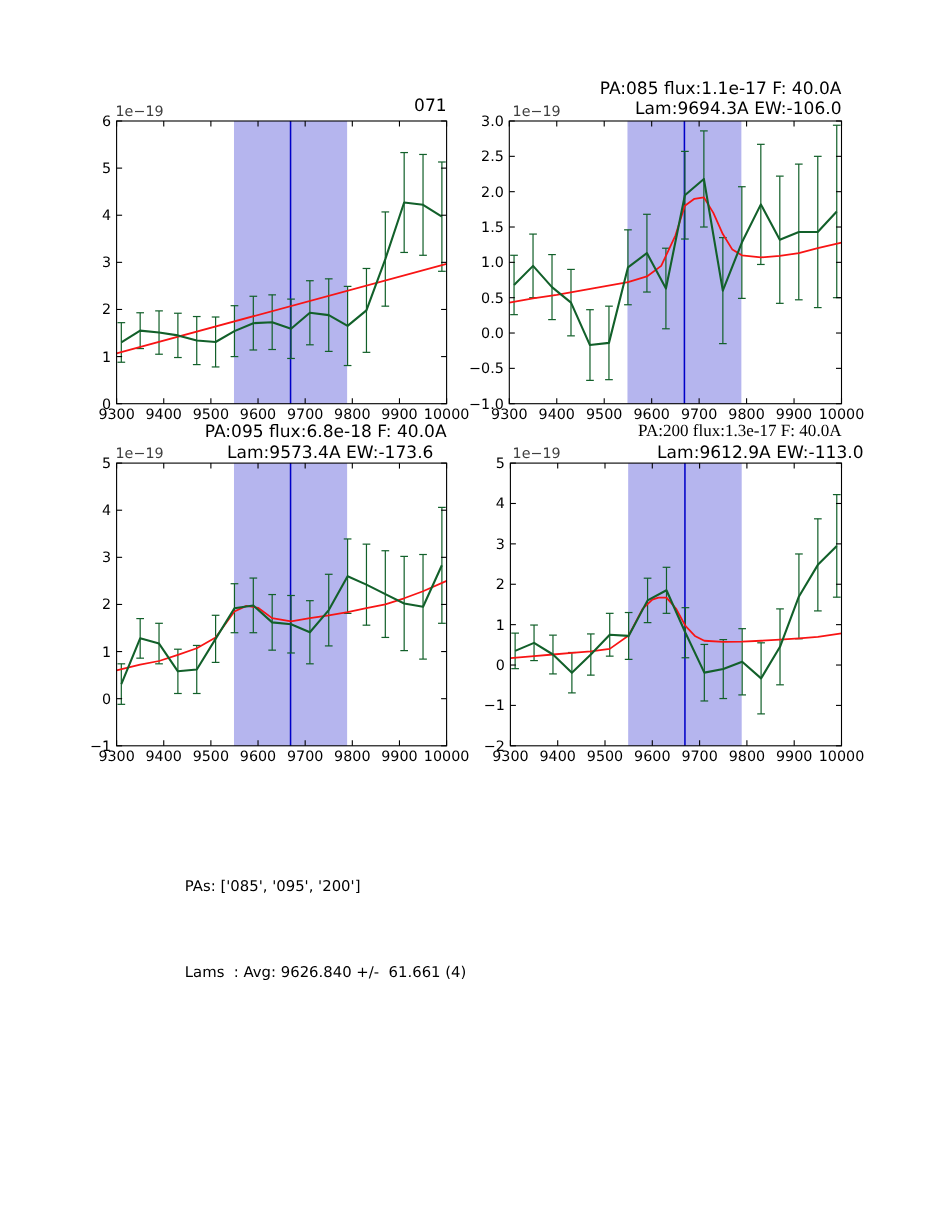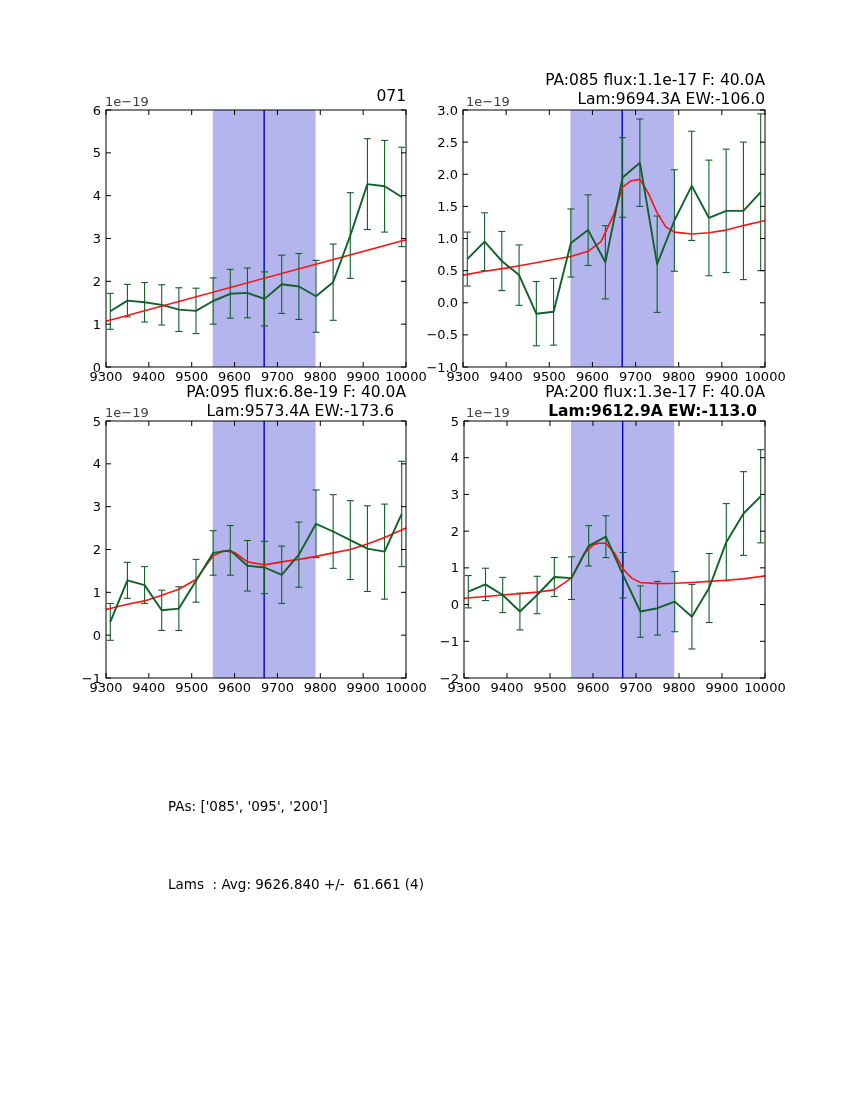--- a/index.html
+++ b/index.html
@@ -5,22 +5,22 @@
   html,body{margin:0;padding:0;background:#ffffff;}
   #page{position:relative;width:850px;height:1100px;background:#ffffff;overflow:hidden;
         font-family:"DejaVu Sans","Liberation Sans",sans-serif;}
   #figure-svg{position:absolute;left:0;top:0;}
   .title{position:absolute;font-size:15.5px;color:#000;text-align:right;white-space:nowrap;}
   #t0{left:106px;top:87px;width:300px;}
   #t1a{left:463px;top:71px;width:302px;}
   #t1b{left:463px;top:90px;width:302px;}
   #t2a{left:106px;top:383px;width:300px;}
   #t2b{left:94px;top:402px;width:300px;}
-  #t3a{left:464px;top:383px;width:301px;}
-  #t3b{left:456px;top:402px;width:301px;font-weight:bold;}
+  #t3a{left:464px;top:383px;width:301px;font-family:Liberation Serif, serif;}
+  #t3b{left:484px;top:402px;width:301px;}
   .offset{position:absolute;font-size:13px;color:#404040;white-space:nowrap;}
   #o0{left:105px;top:94px;}
   #o1{left:466px;top:94px;}
   #o2{left:105px;top:405px;}
   #o3{left:466px;top:405px;}
   #stats{position:absolute;left:168px;top:741px;font-size:13.5px;color:#000;
          line-height:26px;white-space:pre;}
   text.tick{font-family:"DejaVu Sans","Liberation Sans",sans-serif;font-size:13px;fill:#000;stroke:none;}
 </style>
 </head>
@@ -475,21 +475,21 @@
         <text x="459" y="535.6428571428571" text-anchor="end" class="tick">2</text>
         <text x="459" y="498.92857142857144" text-anchor="end" class="tick">3</text>
         <text x="459" y="462.2142857142857" text-anchor="end" class="tick">4</text>
         <text x="459" y="425.5" text-anchor="end" class="tick">5</text>
       </g>
     </svg>
 
   <div class="title" id="t0">071</div>
   <div class="title" id="t1a">PA:085 flux:1.1e-17 F: 40.0A</div>
   <div class="title" id="t1b">Lam:9694.3A EW:-106.0</div>
-  <div class="title" id="t2a">PA:095 flux:6.8e-19 F: 40.0A</div>
+  <div class="title" id="t2a">PA:095 flux:6.8e-18 F: 40.0A</div>
   <div class="title" id="t2b">Lam:9573.4A EW:-173.6</div>
   <div class="title" id="t3a">PA:200 flux:1.3e-17 F: 40.0A</div>
   <div class="title" id="t3b">Lam:9612.9A EW:-113.0</div>
 
   <div class="offset" id="o0">1e−19</div>
   <div class="offset" id="o1">1e−19</div>
   <div class="offset" id="o2">1e−19</div>
   <div class="offset" id="o3">1e−19</div>
 
   <div id="stats">

